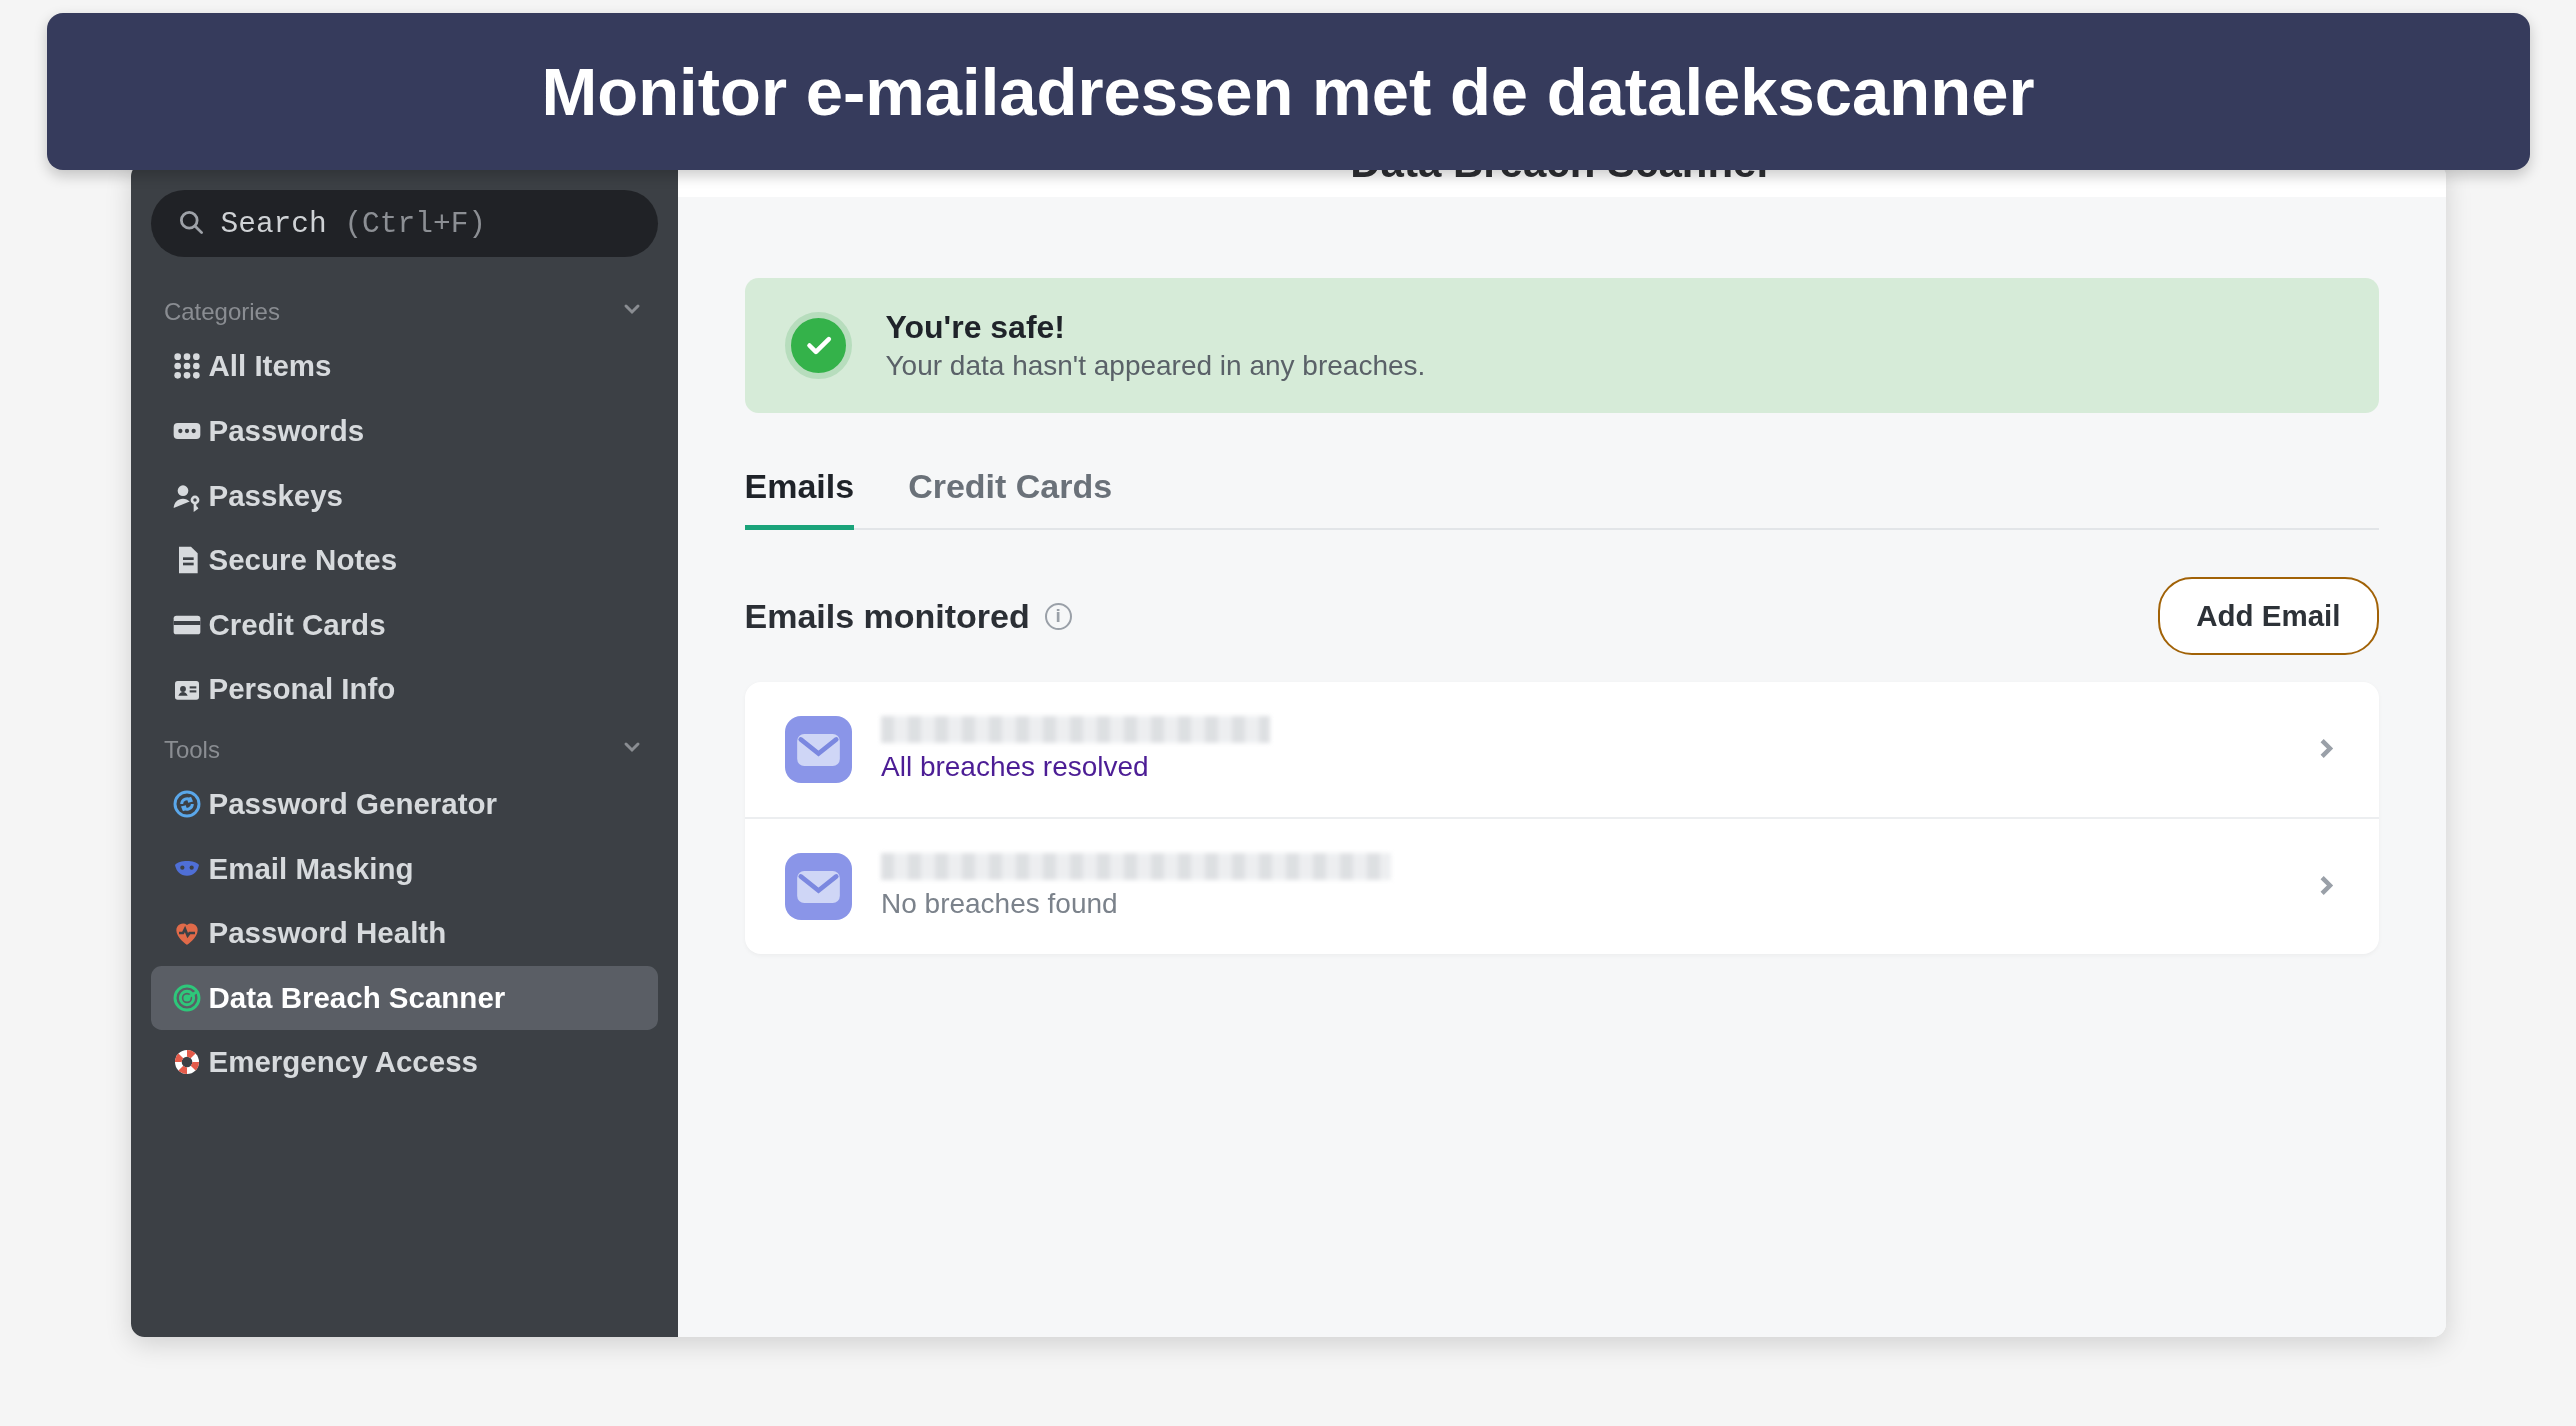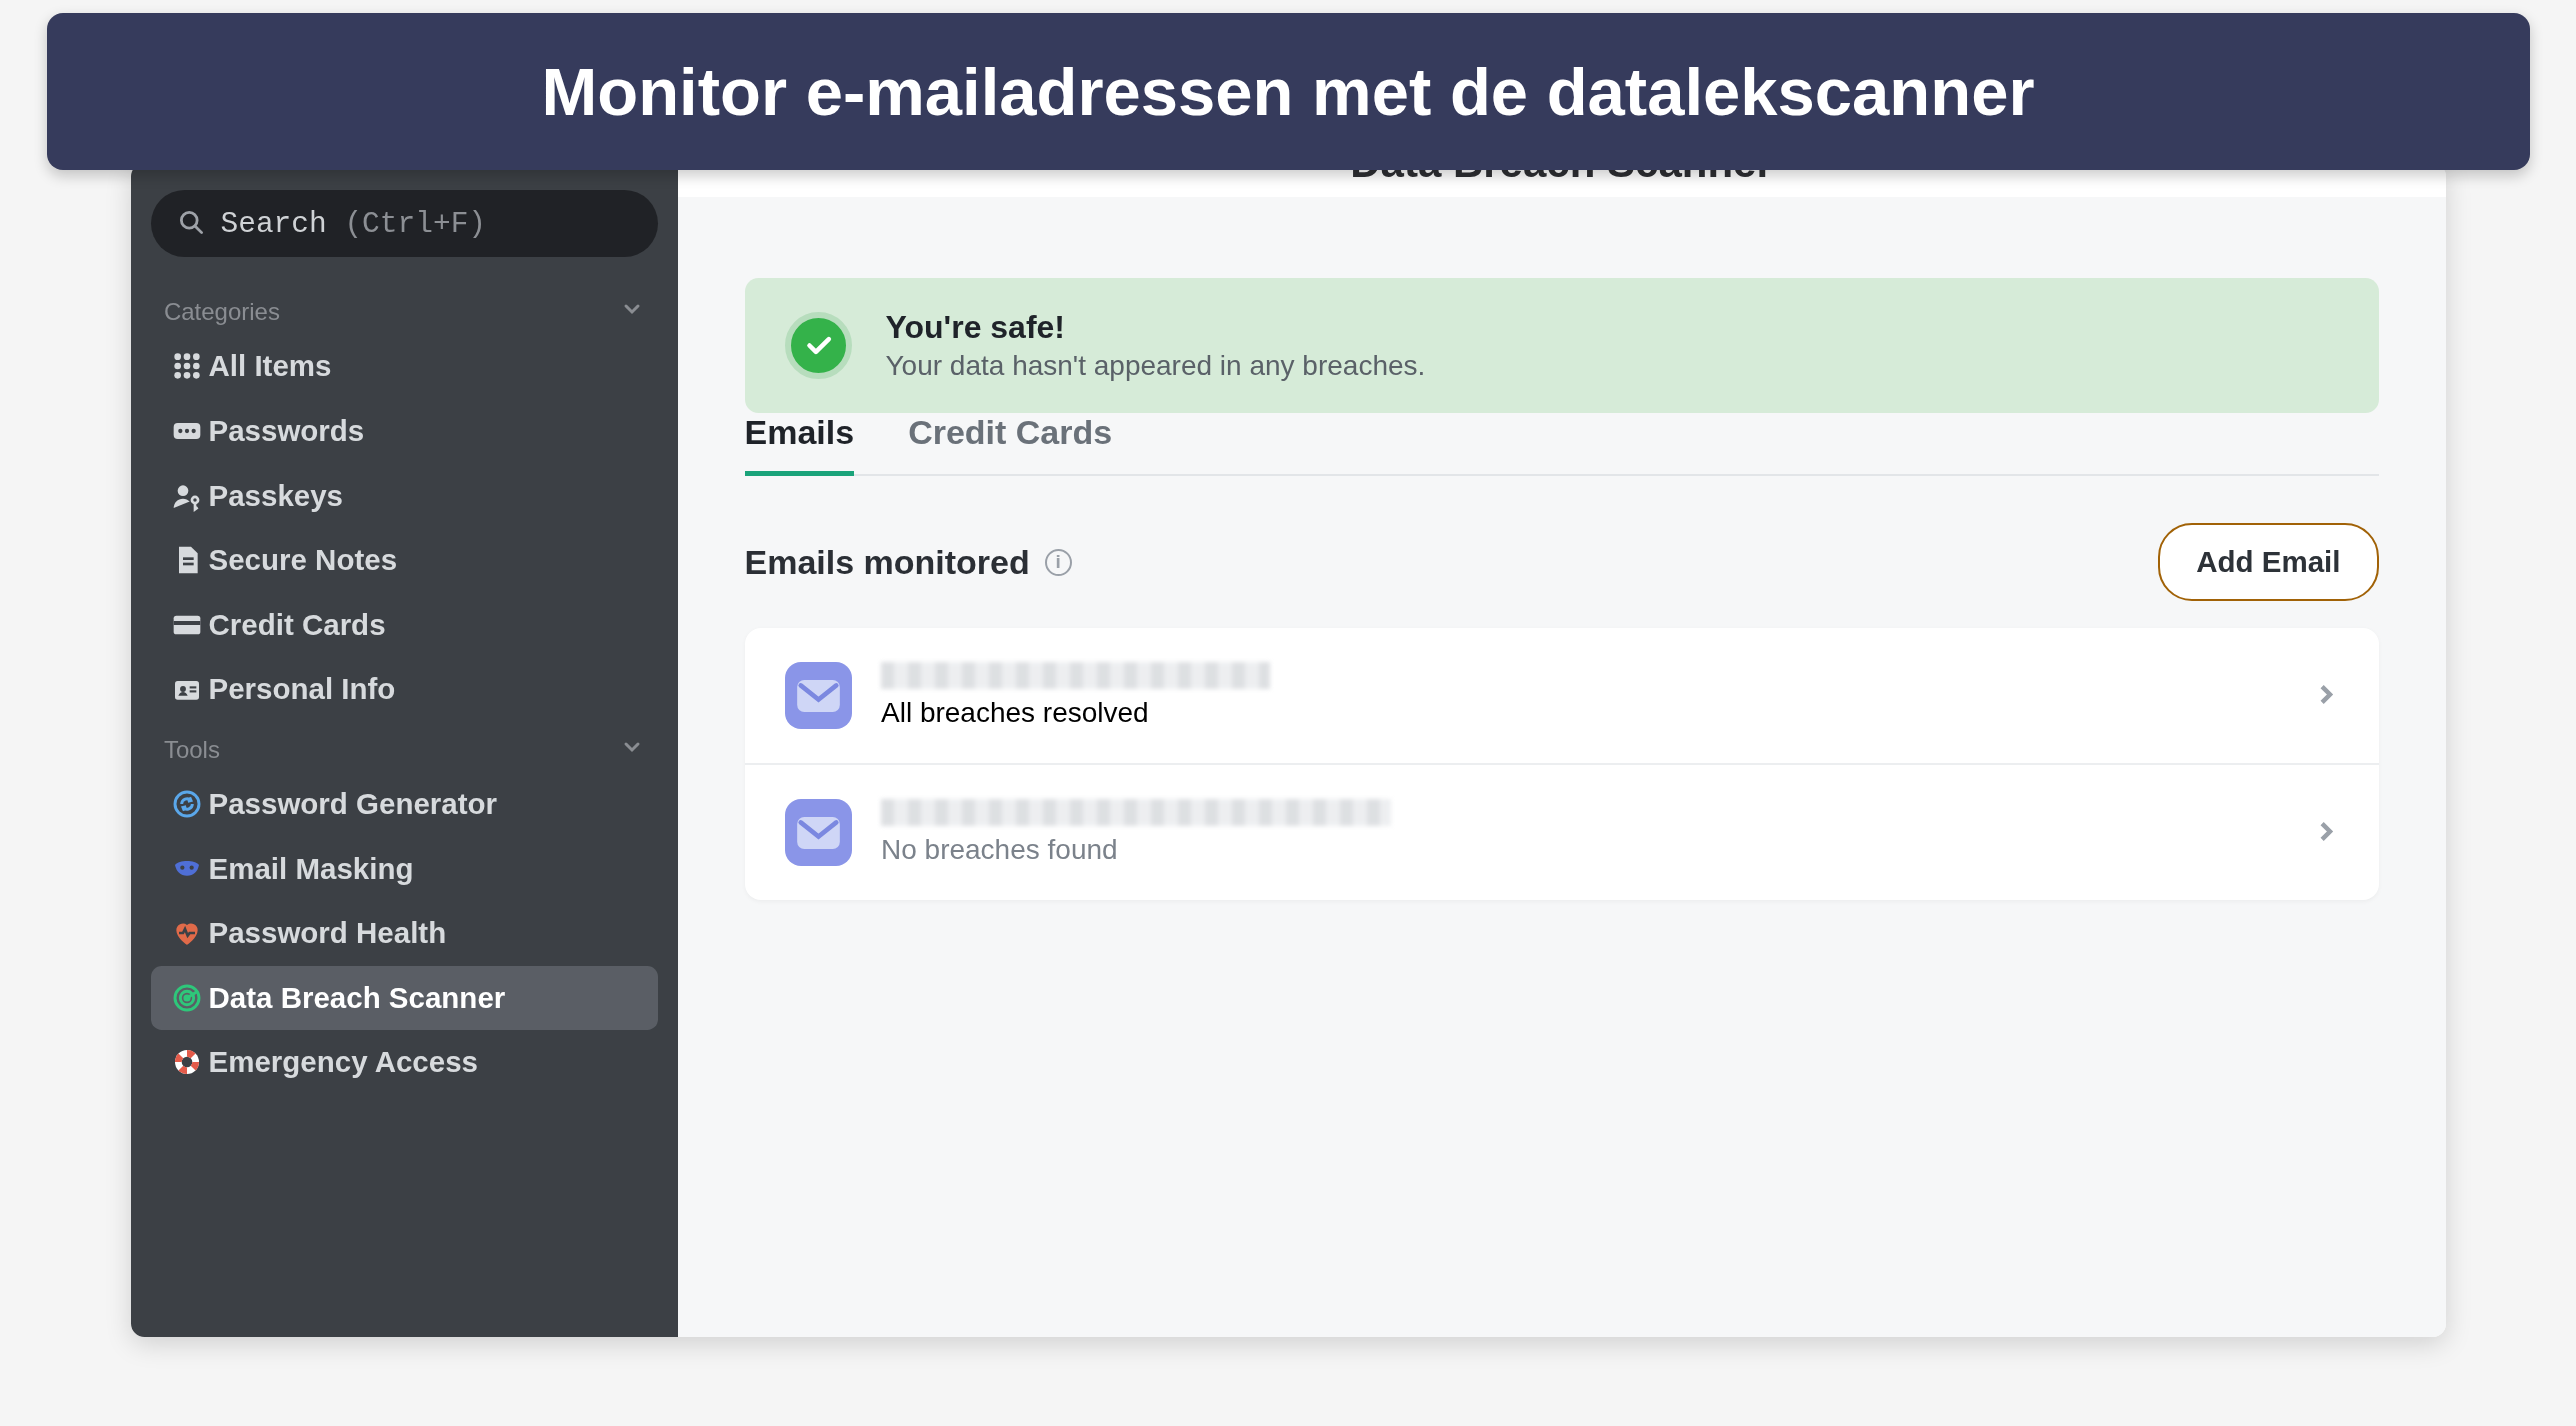--- a/index.html
+++ b/index.html
@@ -105,20 +105,21 @@
     overflow: hidden;
   }
 
   .alert-card {
     background: #d6ebd8;
     border-radius: 13.4px;
     padding: 31px 40px;
     display: flex;
     align-items: center;
     gap: 34px;
+    margin-bottom: 54px;
   }
   .alert-badge {
     width: 67px; height: 67px;
     border-radius: 50%;
     background: #34b24a;
     border: 6.7px solid #b7ddbd;
     display: flex; align-items: center; justify-content: center;
     flex: none;
   }
   .alert-badge svg { width: 31px; height: 31px; }
@@ -197,21 +198,21 @@
   .redacted {
     width: 389px; height: 27px;
     background: linear-gradient(90deg, #d0d3d7 0 13.4px, #e6e8eb 13.4px 27px);
     background-size: 27px 100%;
     filter: blur(2px);
     opacity: 0.7;
     margin-bottom: 8px;
   }
   .redacted.w2 { width: 510px; }
   .email-status { font-size: 28px; }
-  .email-status.ok { color: #000000; font-weight: 500; }
+  .email-status.ok { color: #4c1d95; font-weight: 500; }
   .email-status.none { color: #7b828b; }
   .row-chev { width: 27px; height: 27px; }
   .row-chev path { stroke: #9aa0a8; stroke-width: 4; fill: none; }
 </style>
 </head>
 <body>
 
 <div class="banner">
   <span>Monitor e-mailadressen met de datalekscanner</span>
 </div>

